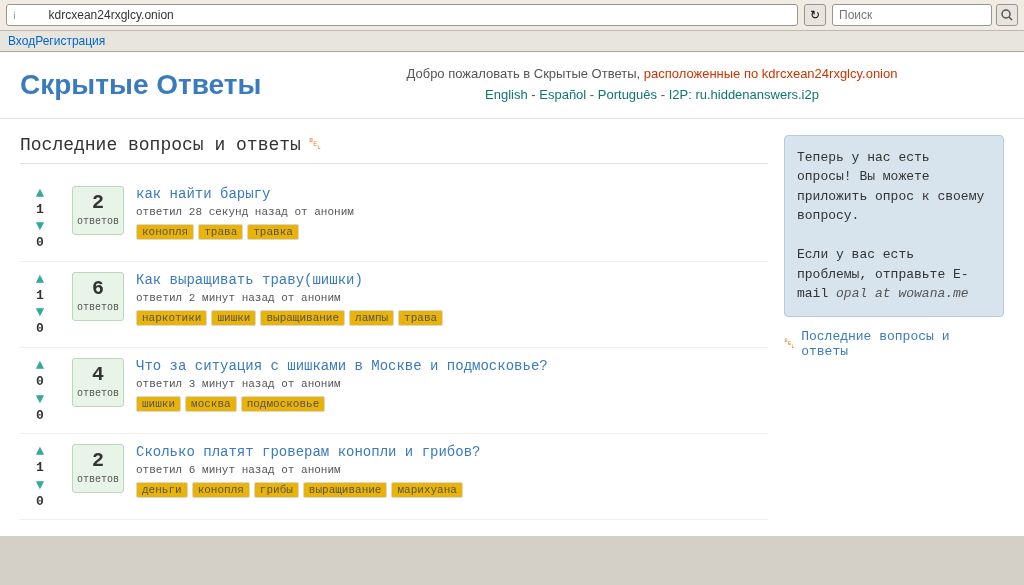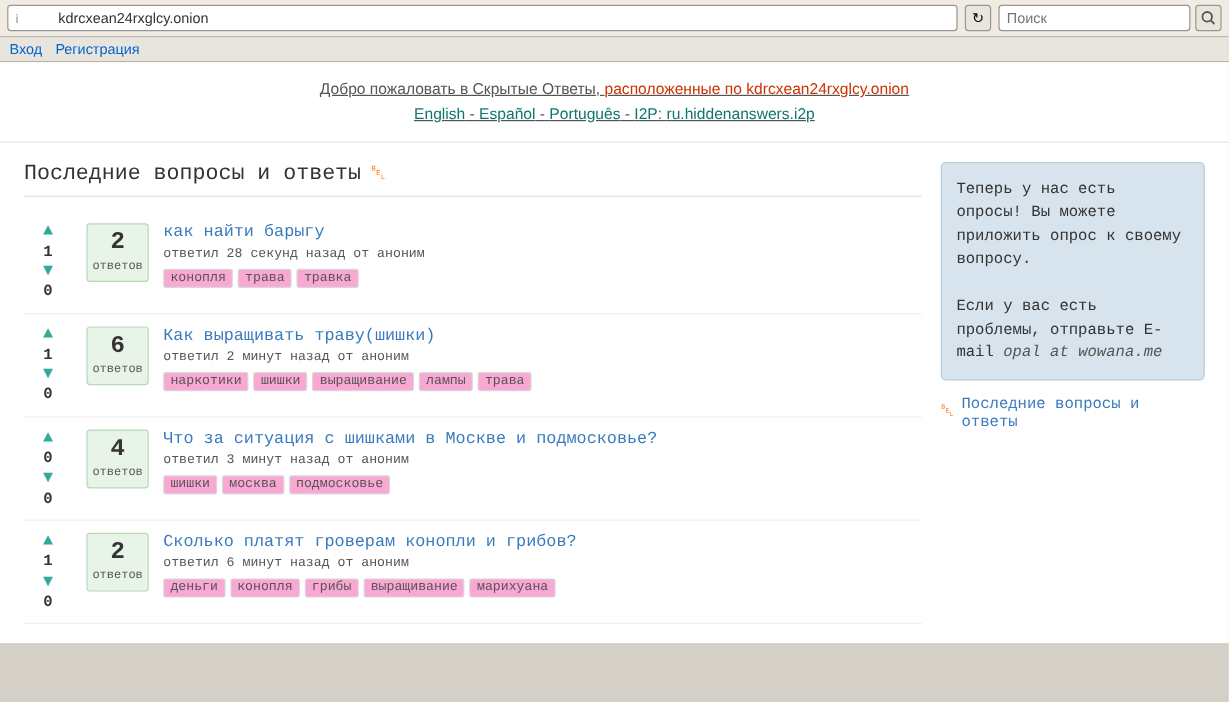--- a/index.html
+++ b/index.html
@@ -9,30 +9,30 @@
     .browser-chrome { background: #e8e4de; border-bottom: 1px solid #b0a898; }
     .address-bar-row { display: flex; align-items: center; padding: 4px 6px; gap: 6px; background: #f0ece4; border-bottom: 1px solid #c0b8b0; }
     .address-bar { flex: 1; height: 22px; border: 1px solid #a0948a; border-radius: 3px; padding: 0 6px; font-size: 12px; background: white; display: flex; align-items: center; gap: 4px; }
     .address-bar-icon { color: #888; font-size: 10px; }
     .address-text { font-size: 12px; color: #333; padding-left: 29px; }
     .refresh-btn { width: 22px; height: 22px; border: 1px solid #a0948a; border-radius: 3px; background: #e8e4de; display: flex; align-items: center; justify-content: center; cursor: pointer; font-size: 12px; }
     .search-row-bar { display: flex; align-items: center; gap: 4px; }
     .search-input-bar { width: 160px; height: 22px; border: 1px solid #a0948a; border-radius: 3px; padding: 0 6px; font-size: 12px; }
     .search-btn-bar { width: 22px; height: 22px; border: 1px solid #a0948a; border-radius: 3px; background: #e8e4de; display: flex; align-items: center; justify-content: center; cursor: pointer; }
 
-    .toolbar-row { display: flex; align-items: center; padding: 3px 8px; gap: 11px; }
+    .toolbar-row { display: flex; align-items: center; padding: 3px 8px; gap: 0; }
     .toolbar-link { font-size: 12px; color: #0066cc; cursor: pointer; text-decoration: none; }
 
     
     .page-wrapper { background: white; margin: 0; }
 
     
     .site-header { display: flex; align-items: center; padding: 12px 20px; background: white; border-bottom: 1px solid #e0e0e0; }
     .site-title { font-size: 28px; color: #3a7abf; font-weight: bold; flex: 0 0 auto; min-width: 280px; }
-    .site-tagline { flex: 1; text-align: center; font-size: 13px; color: #555; line-height: 1.6; text-decoration: underline; }
+    .site-tagline { flex: 1; text-align: center; font-size: 13px; color: #555; line-height: 1.6; }
     .site-tagline .highlight { color: #cc3300; }
     .site-tagline .lang-links { display: block; }
     .site-tagline a { color: #0f766e; text-decoration: none; }
 
     
     .main-nav { background: #f5f3ef; border-bottom: 2px solid #d0c8c0; padding: 0 20px; }
     .main-nav ul { display: flex; list-style: none; gap: 0; }
     .main-nav ul li a { display: block; padding: 10px 14px; font-size: 14px; color: #333; text-decoration: none; }
 
     
@@ -51,21 +51,21 @@
     .vote-arrow-down { color: #3a9; cursor: pointer; font-size: 14px; line-height: 1; }
     .vote-count { font-size: 13px; color: #333; font-weight: bold; line-height: 1.2; }
     .answers-box { background: #e8f4e8; border: 1px solid #b8d8b8; border-radius: 3px; min-width: 52px; text-align: center; padding: 6px 4px; flex-shrink: 0; }
     .answers-number { font-size: 20px; font-weight: bold; color: #333; display: block; line-height: 1; }
     .answers-label { font-size: 10px; color: #555; }
     .question-body { flex: 1; }
     .question-title { font-size: 14px; color: #3a7abf; text-decoration: none; display: block; margin-bottom: 4px; font-weight: normal; }
     .question-meta { font-size: 11px; color: #888; margin-bottom: 6px; }
     .question-meta span { color: #555; }
     .tags { display: flex; flex-wrap: wrap; gap: 4px; }
-    .tag { background: #f9a8d4; border: 1px solid #d8d8d8; border-radius: 2px; padding: 1px 5px; font-size: 11px; color: #555; cursor: pointer; }
+    .tag { background: #eab308; border: 1px solid #d8d8d8; border-radius: 2px; padding: 1px 5px; font-size: 11px; color: #555; cursor: pointer; }
 
     
     .sidebar-info { background: #d8e4ed; border: 1px solid #b8ccd8; border-radius: 4px; padding: 12px; margin-bottom: 12px; font-size: 13px; color: #333; line-height: 1.5; }
     .sidebar-info .email { font-style: italic; color: #555; }
     .sidebar-rss { display: flex; align-items: center; gap: 6px; font-size: 13px; color: #3a7abf; text-decoration: none; margin-top: 8px; }
     .rss-badge { color: #f60; font-size: 14px; }
   </style>
 </head>
 <body>
 
@@ -88,20 +88,21 @@
   </div>
   <div class="toolbar-row">
     <a class="toolbar-link">Вход</a>
     <a class="toolbar-link">Регистрация</a>
   </div>
 </div>
 
 <div class="page-wrapper">
 
   <div class="site-header">
+    <div class="site-title">Скрытые Ответы</div>
     <div class="site-tagline">
       <span>
         <span>Добро пожаловать в Скрытые Ответы, </span><span class="highlight">расположенные по kdrcxean24rxglcy.onion</span>
       </span>
       <span class="lang-links">
         <a href="#">English</a> - 
         <a href="#">Español</a> - 
         <a href="#">Português</a> - 
         <a href="#">I2P:</a> 
         <a href="#">ru.hiddenanswers.i2p</a>

